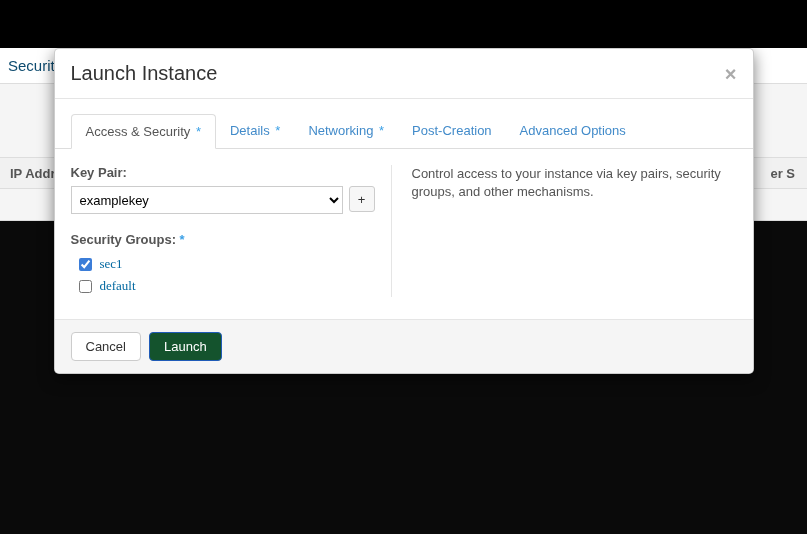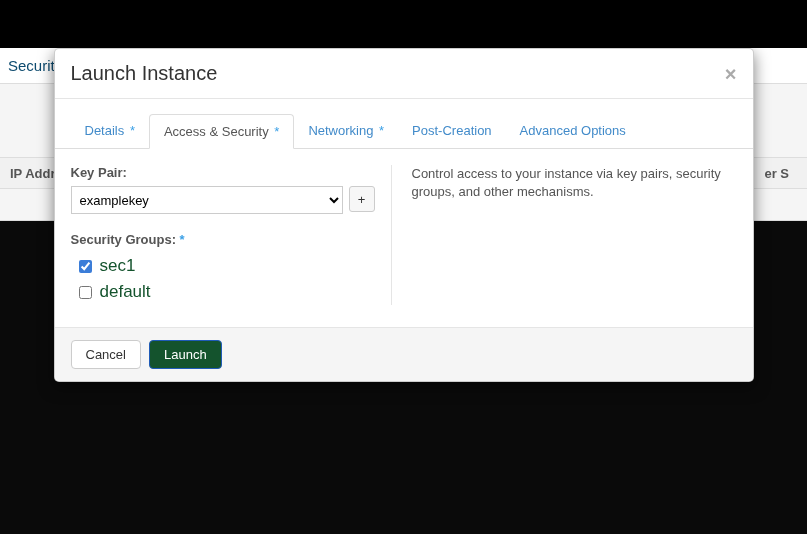--- a/index.html
+++ b/index.html
@@ -19,21 +19,21 @@
       padding:0 8px; border-bottom:1px solid #ddd;
     }
     .backdrop-bar span { color:#0c4a6e; font-size:15px; }
     .backdrop-gap { height:73px; background:#f5f5f5; }
     .backdrop-head {
       background:#f1f1f1; height:32px; display:flex; align-items:center;
       border-top:1px solid #ddd; border-bottom:1px solid #ddd;
       justify-content:space-between;
     }
     .backdrop-head .cell-left { padding-left:10px; font-weight:bold; color:#555; }
-    .backdrop-head .cell-right { padding-right:18px; font-weight:bold; color:#555; }
+    .backdrop-head .cell-right { padding-right:12px; font-weight:bold; color:#555; }
     .backdrop-fill { background:#f5f5f5; height:32px; border-bottom:1px solid #ddd; }
 
     .modal-overlay {
       position:absolute; left:0; top:0; right:0; bottom:0;
       display:flex; justify-content:center; align-items:flex-start;
     }
     .modal {
       width:700px; margin-top:48px; background:#fff;
       border:1px solid rgba(0,0,0,.2); border-radius:5px;
       box-shadow:0 5px 15px rgba(0,0,0,.5);
@@ -73,21 +73,21 @@
       flex:1; height:28px; border:1px solid #ccc; background:#fff; font-size:13px;
       padding:2px 4px;
     }
     .btn-plus {
       width:26px; height:26px; border:1px solid #ccc; background:#f7f7f7;
       border-radius:3px; cursor:pointer; font-size:13px; color:#333;
     }
     .sg-list { margin-top:6px; }
     .sg-item { display:flex; align-items:center; gap:8px; padding:3px 0 3px 8px; }
     .sg-item input[type=checkbox]{ width:13px; height:13px; accent-color:#3b7dd8; }
-    .sg-item label { font-size:17px; color:#14532d; }
+    .sg-item label { font-size:13px; color:#0369a1;font-family:Liberation Serif, serif; }
     .modal-footer {
       background:#f5f5f5; border-top:1px solid #e5e5e5;
       padding:12px 16px; display:flex; justify-content:flex-start; gap:8px;
       border-radius:0 0 5px 5px;
     }
     .btn {
       padding:6px 14px; font-size:13px; border-radius:4px; cursor:pointer;
       border:1px solid #ccc; background:#fff; color:#333;
     }
     .btn-primary {
@@ -109,26 +109,26 @@
 <div class="backdrop-fill"></div>
 
 <div class="modal-overlay">
   <div class="modal">
     <div class="modal-header">
       <h2 class="modal-title">Launch Instance</h2>
       <button class="close-x">×</button>
     </div>
     <div class="modal-body">
       <div class="tabs">
+        <div class="tab active">
+          <span>Access &amp; Security</span>
+          <span class="req">*</span>
+        </div>
         <div class="tab">
           <span>Details</span>
-          <span class="req">*</span>
-        </div>
-        <div class="tab active">
-          <span>Access &amp; Security</span>
           <span class="req">*</span>
         </div>
         <div class="tab">
           <span>Networking</span>
           <span class="req">*</span>
         </div>
         <div class="tab">
           <span>Post-Creation</span>
         </div>
         <div class="tab">

